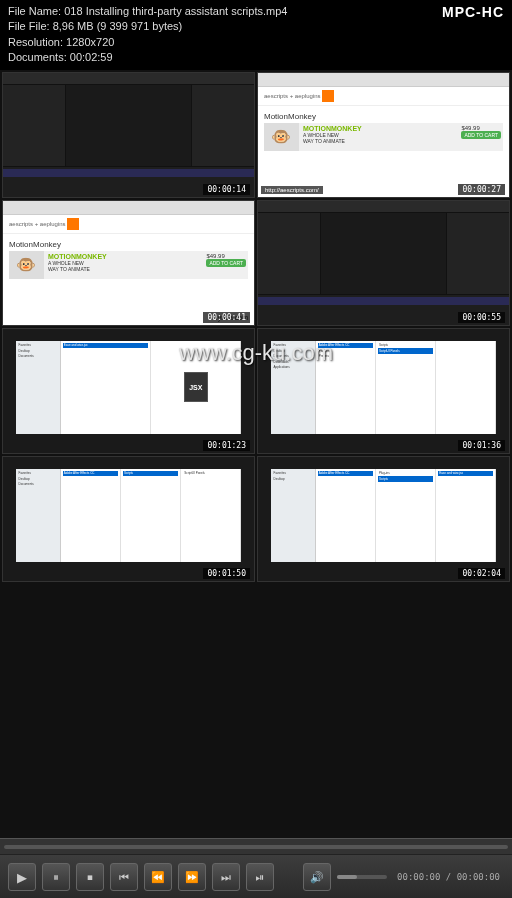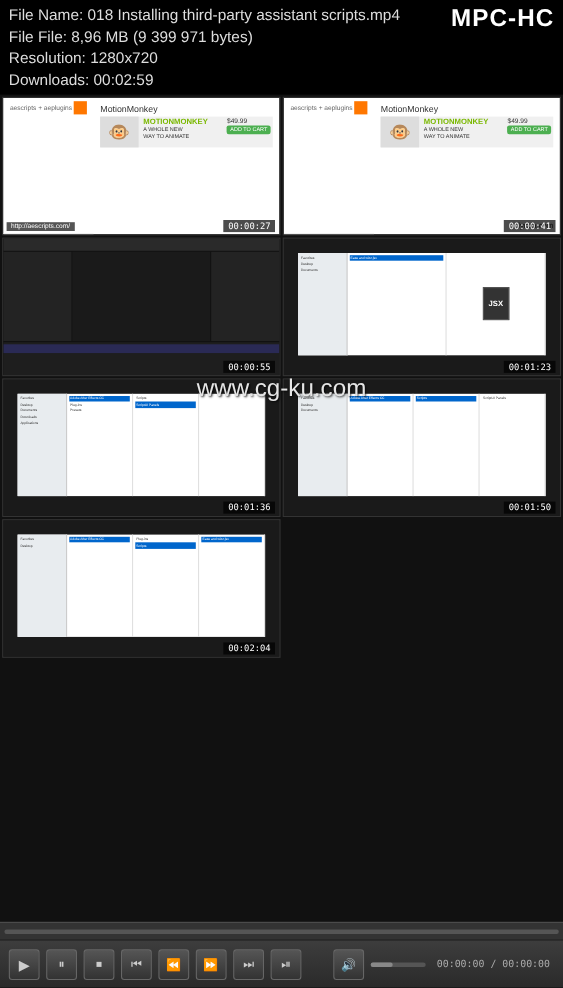--- a/index.html
+++ b/index.html
@@ -14,27 +14,27 @@
     }
     .header {
       background: #000;
       color: #ccc;
       padding: 4px 8px;
       display: flex;
       justify-content: space-between;
       align-items: flex-start;
     }
     .file-info {
-      font-size: 14px;
+      font-size: 11px;
       line-height: 1.4;
     }
     .file-info div { color: #ddd; }
     .player-logo {
       color: #fff;
-      font-size: 22px;
+      font-size: 14px;
       font-weight: bold;
       letter-spacing: 1px;
     }
     .thumbnail-grid {
       display: grid;
       grid-template-columns: 1fr 1fr;
       grid-template-rows: repeat(6, 1fr);
       gap: 2px;
       padding: 2px;
       height: 770px;
@@ -71,21 +71,21 @@
     .ae-center { flex: 1; background: #1a1a1a; }
     .ae-right { width: 25%; background: #232323; border-left: 1px solid #111; }
     .ae-bottom { height: 25%; background: #1e1e1e; border-top: 1px solid #111; }
     .ae-bottom-bar { height: 8px; background: #2a2a55; margin-top: 2px; }
     
     .browser-window {
       width: 100%;
       height: 100%;
       background: #fff;
       display: flex;
-      flex-direction: row;
+      flex-direction: column;
     }
     .browser-top { height: 14px; background: #e0e0e0; border-bottom: 1px solid #ccc; }
     .browser-header { padding: 3px 6px; background: #fff; border-bottom: 1px solid #eee; font-size: 6px; color: #666; }
     .browser-header .orange-box { display: inline-block; width: 12px; height: 12px; background: #ff7700; vertical-align: middle; }
     .browser-content { padding: 4px 6px; flex: 1; }
     .product-name { font-size: 8px; color: #333; margin: 2px 0; }
     .product-banner {
       display: flex;
       background: #f0f0f0;
       height: 28px;
@@ -213,27 +213,41 @@
     .time-display { color: #aaa; font-size: 9px; font-family: monospace; padding: 0 4px; }
   </style>
 </head>
 <body>
 
 <div class="header">
   <div class="file-info">
     <div><span>File Name:</span> <span>018 Installing third-party assistant scripts.mp4</span></div>
     <div><span>File File:</span> <span>8,96 MB (9 399 971 bytes)</span></div>
     <div><span>Resolution:</span> <span>1280x720</span></div>
-    <div><span>Downloads:</span> <span>00:02:59</span></div>
+    <div><span>Documents:</span> <span>00:02:59</span></div>
   </div>
   <div class="player-logo">MPC-HC</div>
 </div>
 
 <div class="thumbnail-grid">
 
+  <div class="thumb thumb-dark">
+    <div class="ae-window">
+      <div class="ae-top"></div>
+      <div class="ae-body">
+        <div class="ae-left"></div>
+        <div class="ae-center"></div>
+        <div class="ae-right"></div>
+      </div>
+      <div class="ae-bottom">
+          <div class="ae-bottom-bar"></div>
+        </div>
+    </div>
+    <div class="timestamp">00:00:14</div>
+  </div>
 
   <div class="thumb thumb-light">
     <div class="browser-window">
       <div class="browser-top"></div>
       <div class="browser-header">
         <span>aescripts + aeplugins</span>
         <span class="orange-box"></span>
       </div>
       <div class="browser-content">
         <div class="product-name">MotionMonkey</div>

